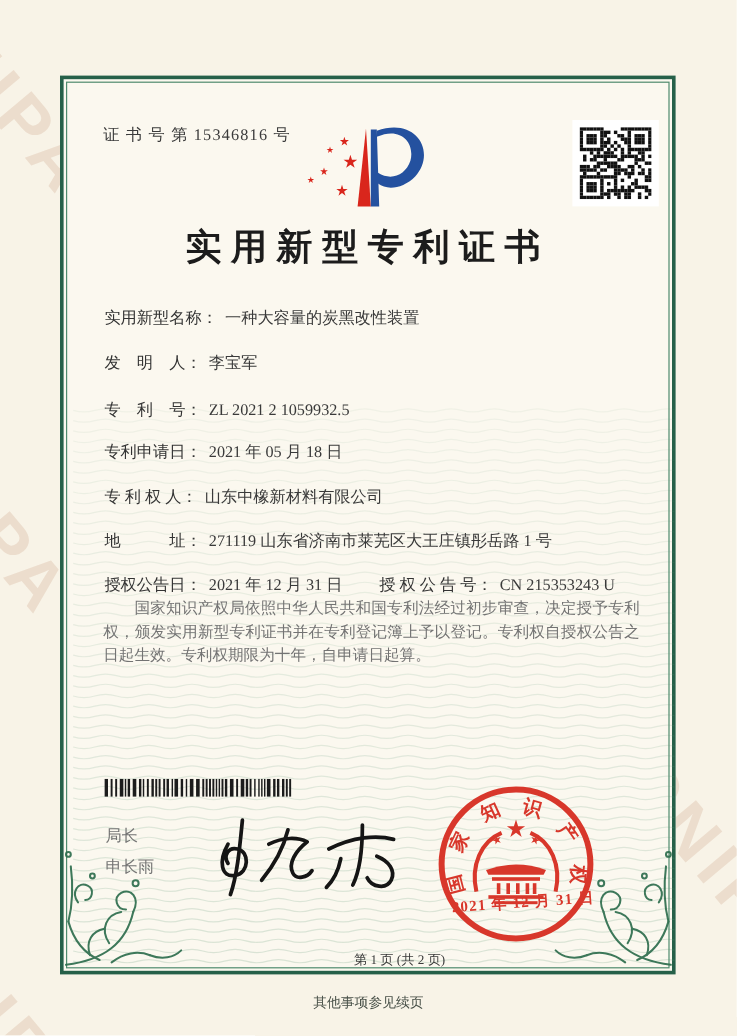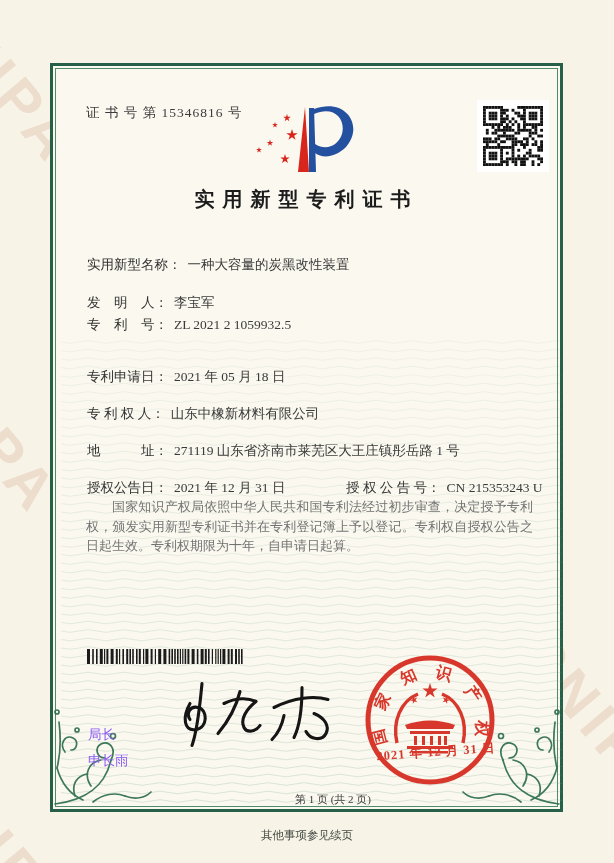--- a/index.html
+++ b/index.html
@@ -22,34 +22,34 @@
   .frame::after{
     content:""; position:absolute; inset:2px; border:1px solid #4f8a6d; pointer-events:none;
   }
   .abs{position:absolute; z-index:3;}
   .cert-no{left:86px; top:104px; font-size:13.5px; letter-spacing:1px; color:#3b3b3b;}
   .qr-box{left:477px; top:100px; width:72px; height:72px; background:#fff;
     display:flex; align-items:center; justify-content:center;}
   .logo{left:252px; top:97px;}
   .title{
     left:50px; top:186px; width:513px; text-align:center;
-    font-size:20px; font-weight:bold; letter-spacing:8px; color:#1c1c1c;
+    font-size:30px; font-weight:bold; letter-spacing:8px; color:#1c1c1c;
   }
   .row{position:absolute; left:87px; z-index:3; font-size:13.5px; color:#3a3a3a; white-space:nowrap;text-align:center;}
   .flabel{color:#333;}
   .fvalue{margin-left:6px; color:#3a3a3a;}
-  .row2{position:absolute; left:346px; z-index:3; font-size:13.5px; color:#3a3a3a; white-space:nowrap;}
+  .row2{position:absolute; left:316px; z-index:3; font-size:13.5px; color:#3a3a3a; white-space:nowrap;}
   .paras{
     left:86px; top:497px; width:447px; font-size:13px; line-height:19.5px;
     color:#737373; text-align:justify; z-index:3;
   }
   .paras p{margin:0; text-indent:2em;}
   .barcode{left:87px; top:649px;}
-  .officer{left:88px; font-size:13.5px; color:#8b5cf6;
-    font-family:"Liberation Sans","DejaVu Sans",sans-serif; z-index:4;margin-top:38px;}
+  .officer{left:88px; font-size:13.5px; color:#737373;
+    font-family:"Liberation Sans","DejaVu Sans",sans-serif; z-index:4;}
   .sig{left:162px; top:666px; z-index:4;}
   .seal{left:355px; top:645px; z-index:5;}
   .seal-date{
     left:366px; top:744px; width:140px; text-align:center; z-index:6;
     color:#d8372b; font-weight:bold; font-size:12.5px; letter-spacing:1px;
     transform:rotate(-4deg);
   }
   .page-num{left:50px; top:792px; width:566px; text-align:center; font-size:11px; color:#3b3b3b; z-index:3;}
   .note{left:0; top:828px; width:614px; text-align:center; font-size:11.5px; color:#474f47; z-index:3;}
   .waves{position:absolute; left:4px; top:4px; z-index:0; pointer-events:none;}
@@ -431,21 +431,21 @@
   </svg>
 
   <div class="abs title">实用新型专利证书</div>
 
   <div class="row" style="top:256px">
     <span class="flabel">实用新型名称：</span><span class="fvalue">一种大容量的炭黑改性装置</span>
   </div>
   <div class="row" style="top:294px">
     <span class="flabel">发　明　人：</span><span class="fvalue">李宝军</span>
   </div>
-  <div class="row" style="top:316px">
+  <div class="row" style="top:333px">
     <span class="flabel">专　利　号：</span><span class="fvalue">ZL 2021 2 1059932.5</span>
   </div>
   <div class="row" style="top:368px">
     <span class="flabel">专利申请日：</span><span class="fvalue">2021 年 05 月 18 日</span>
   </div>
   <div class="row" style="top:405px">
     <span class="flabel">专 利 权 人：</span><span class="fvalue">山东中橡新材料有限公司</span>
   </div>
   <div class="row" style="top:442px">
     <span class="flabel">地　　　址：</span><span class="fvalue">271119 山东省济南市莱芜区大王庄镇彤岳路 1 号</span>

